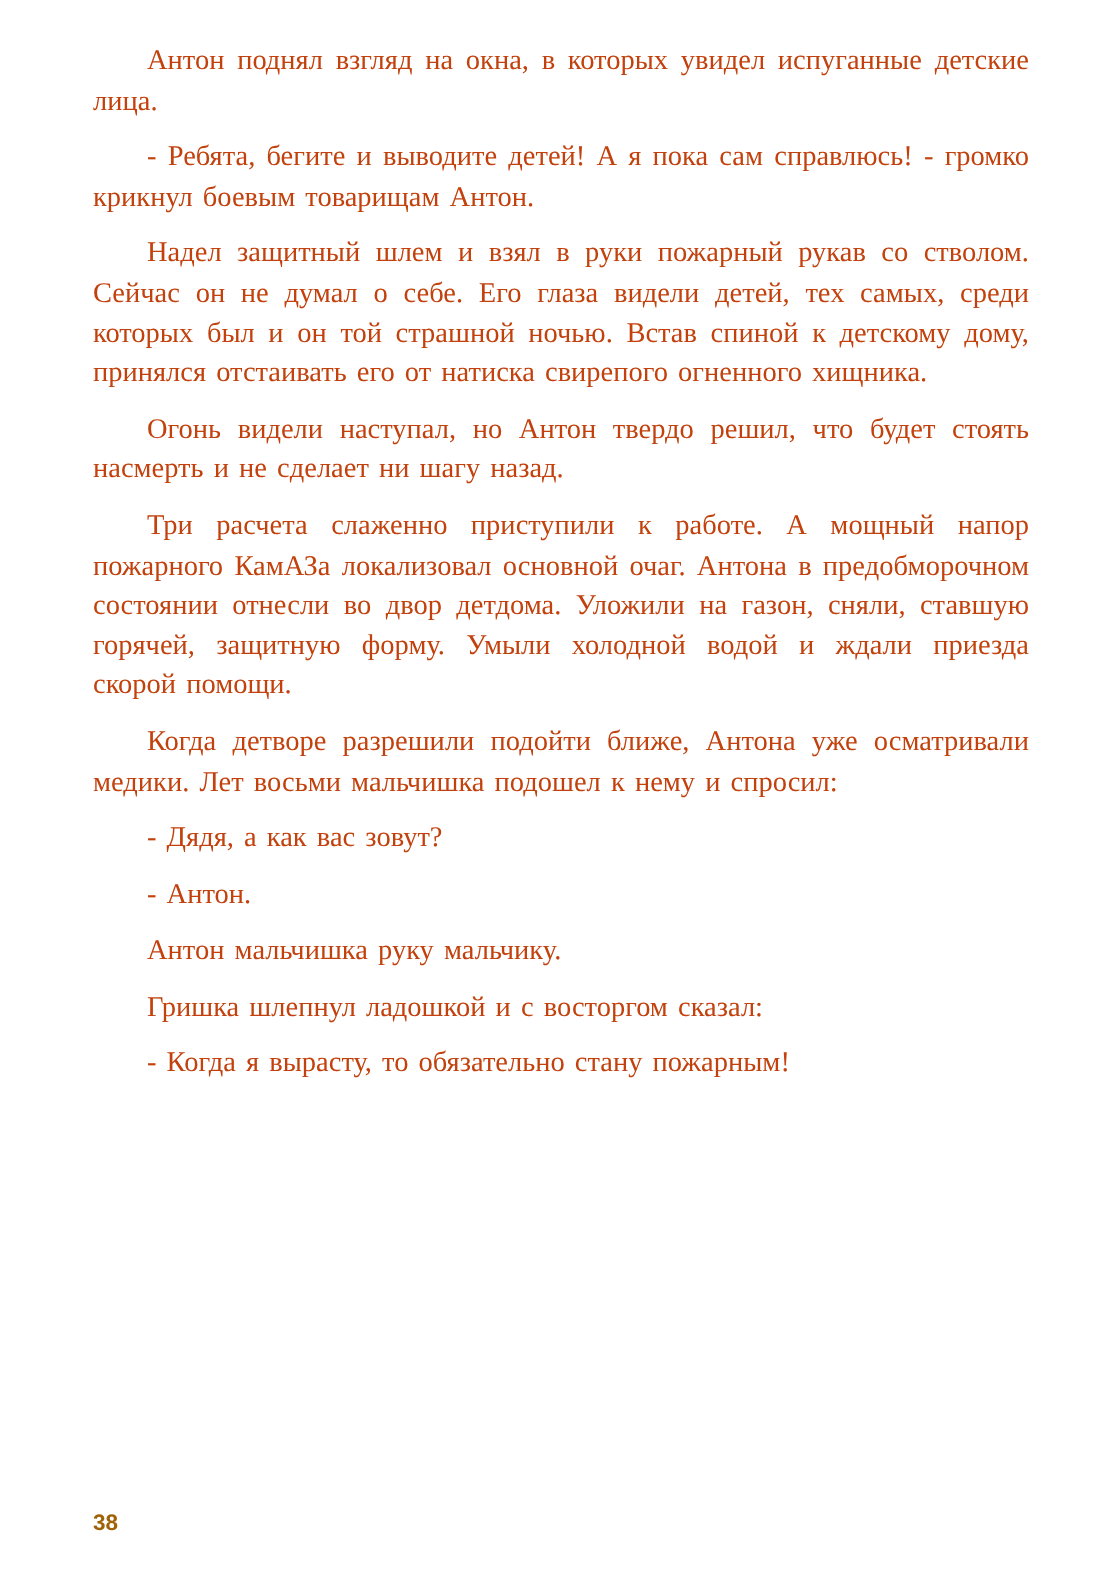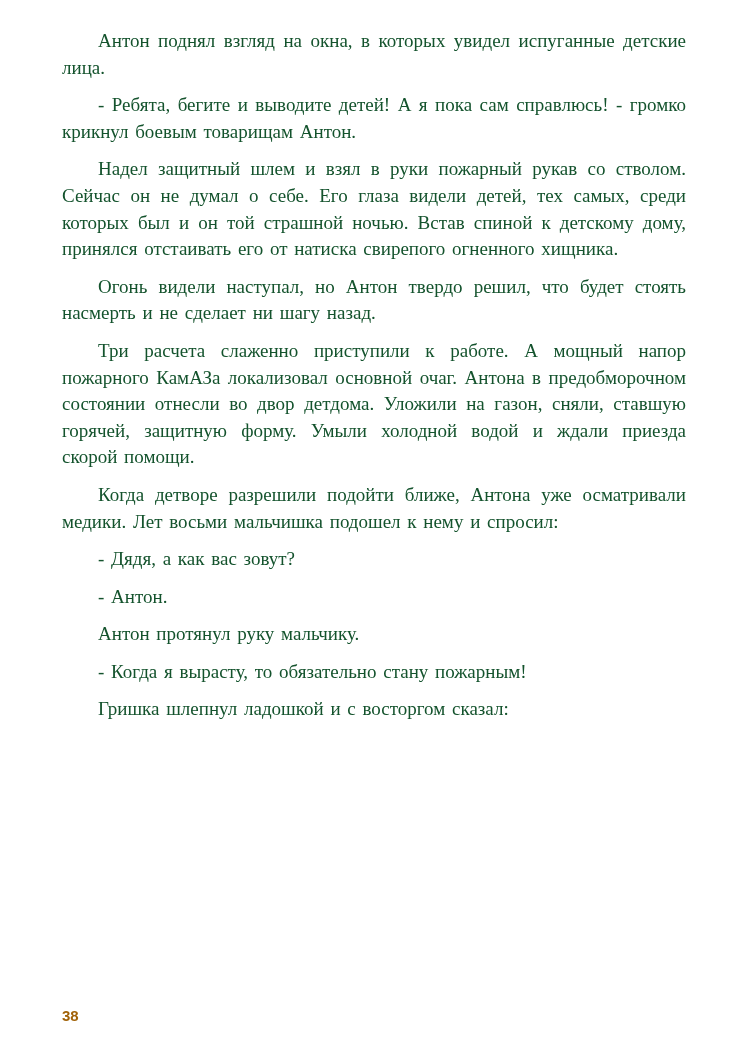--- a/index.html
+++ b/index.html
@@ -22,21 +22,21 @@
     left: 62px;
     width: 624px;
   }
   .para {
     margin: 0 0 11px 0;
     font-size: 19px;
     line-height: 1.4;
     text-align: justify;
     text-indent: 36px;
     word-spacing: 2px;
-    color: #14532d;
+    color: #c2410c;
   }
   .page-number {
     position: absolute;
     left: 62px;
     top: 1007px;
     font-family: "Liberation Sans", "DejaVu Sans", sans-serif;
     font-size: 15px;
     font-weight: 700;
     color: #a16207;
     letter-spacing: 0;
@@ -48,18 +48,18 @@
 <div class="page">
   <div class="content">
     <p class="para">Антон поднял взгляд на окна, в которых увидел испуганные детские лица.</p>
     <p class="para">- Ребята, бегите и выводите детей! А я пока сам справлюсь! - громко крикнул боевым товарищам Антон.</p>
     <p class="para">Надел защитный шлем и взял в руки пожарный рукав со стволом. Сейчас он не думал о себе. Его глаза видели детей, тех самых, среди которых был и он той страшной ночью. Встав спиной к детскому дому, принялся отстаивать его от натиска свирепого огненного хищника.</p>
     <p class="para">Огонь видели наступал, но Антон твердо решил, что будет стоять насмерть и не сделает ни шагу назад.</p>
     <p class="para">Три расчета слаженно приступили к работе. А мощный напор пожарного КамАЗа локализовал основной очаг. Антона в предобморочном состоянии отнесли во двор детдома. Уложили на газон, сняли, ставшую горячей, защитную форму. Умыли холодной водой и ждали приезда скорой помощи.</p>
     <p class="para">Когда детворе разрешили подойти ближе, Антона уже осматривали медики. Лет восьми мальчишка подошел к нему и спросил:</p>
     <p class="para">- Дядя, а как вас зовут?</p>
     <p class="para">- Антон.</p>
-    <p class="para">Антон протянул руку мальчику.</p>
+    <p class="para">Антон мальчишка руку мальчику.</p>
+    <p class="para">Гришка шлепнул ладошкой и с восторгом сказал:</p>
     <p class="para">- Когда я вырасту, то обязательно стану пожарным!</p>
-    <p class="para">Гришка шлепнул ладошкой и с восторгом сказал:</p>
   </div>
   <div class="page-number">38</div>
 </div>
 
 </body></html>

